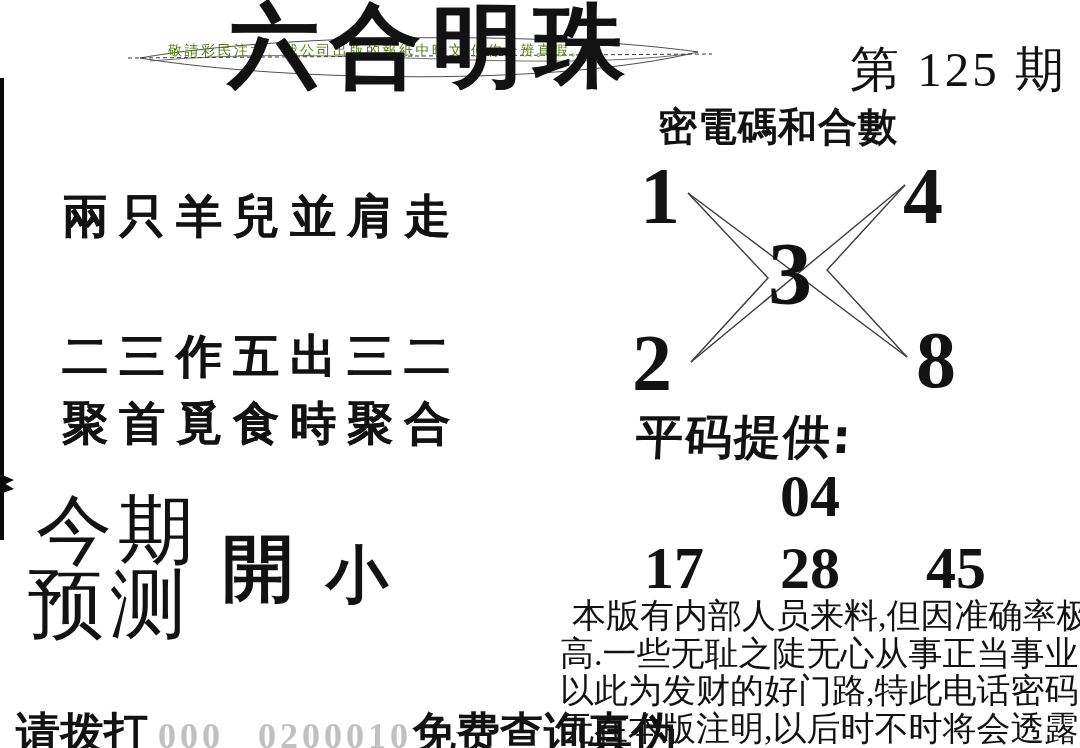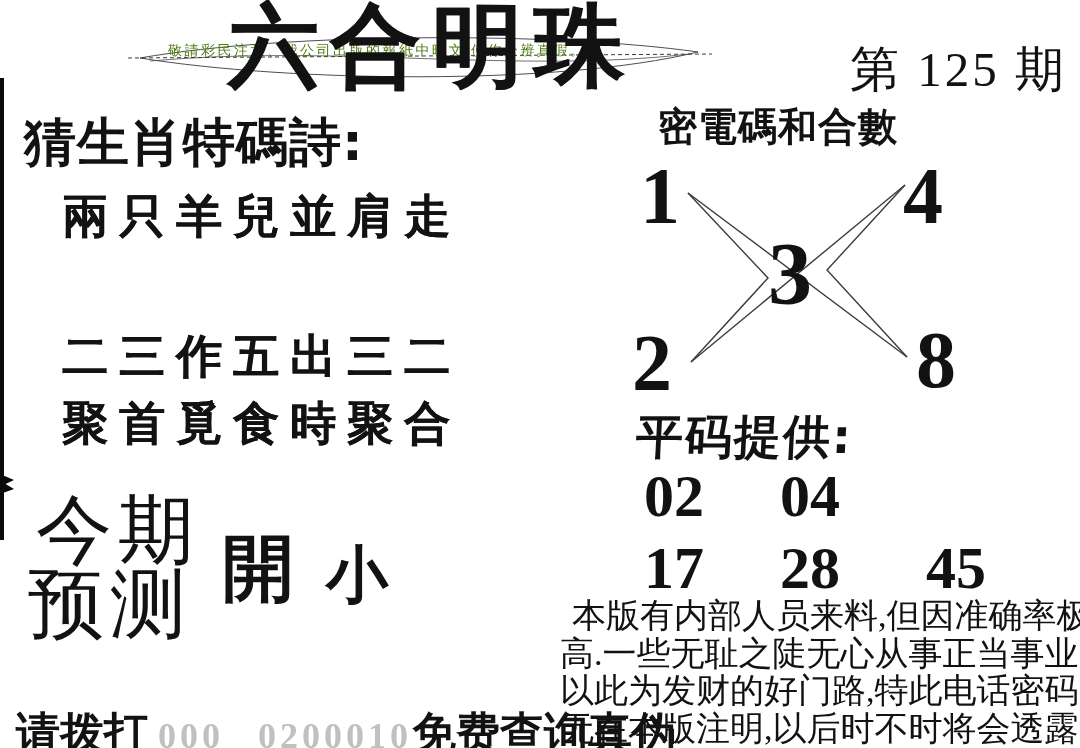--- a/index.html
+++ b/index.html
@@ -74,42 +74,40 @@
     <path d="M 22 33 C 210 16, 390 46, 562 26" fill="none" stroke="#4a4a4a" stroke-width="0.8"></path>
     <line x1="0" y1="30" x2="584" y2="26" stroke="#3a3a3a" stroke-width="1" stroke-dasharray="4 3"></line>
   </svg>
 
   <div class="notice">敬請彩民注意、我公司出版的報紙中暗文,使你分辨真假。</div>
 
   <div class="main-title">六合明珠</div>
 
   <div class="issue">第 125 期</div>
 
-  <div class="poem-heading">猜生肖特碼詩:</div>
   <div class="poem-line pl0">兩只羊兒並肩走</div>
   <div class="poem-line pl2">二三作五出三二</div>
   <div class="poem-line pl3">聚首覓食時聚合</div>
 
   <div class="code-heading">密電碼和合數</div>
 
   <svg class="star-svg" width="370" height="255" viewBox="0 0 370 255">
     <line x1="68" y1="38" x2="287" y2="202" stroke="#3c3c3c" stroke-width="1.4"></line>
     <line x1="71" y1="207" x2="285" y2="30" stroke="#3c3c3c" stroke-width="1.4"></line>
     <polyline points="68,38 148,123 71,207" fill="none" stroke="#3c3c3c" stroke-width="1.4"></polyline>
     <polyline points="285,30 207,115 287,202" fill="none" stroke="#3c3c3c" stroke-width="1.4"></polyline>
   </svg>
 
   <div class="big-num n1">1</div>
   <div class="big-num n4">4</div>
   <div class="big-num n3">3</div>
   <div class="big-num n2">2</div>
   <div class="big-num n8">8</div>
 
   <div class="pingma-heading">平码提供:</div>
-  <div class="pm r1 c1">02</div>
   <div class="pm r1 c2">04</div>
   <div class="pm r2 c1">17</div>
   <div class="pm r2 c2">28</div>
   <div class="pm r2" style="left:926px">45</div>
 
   <div class="pred-line pred1">今期</div>
   <div class="pred-line pred2">预测</div>
   <div class="res-char res1">開</div>
   <div class="res-char res2">小</div>
 

